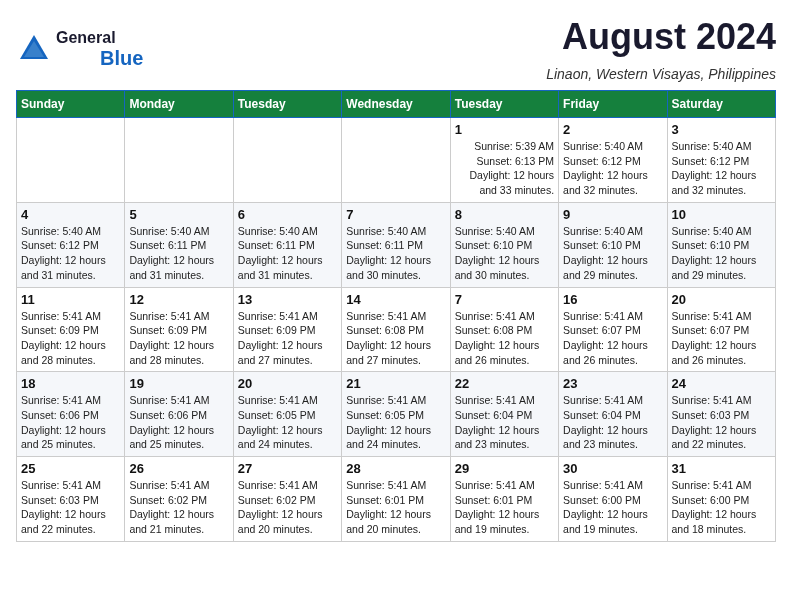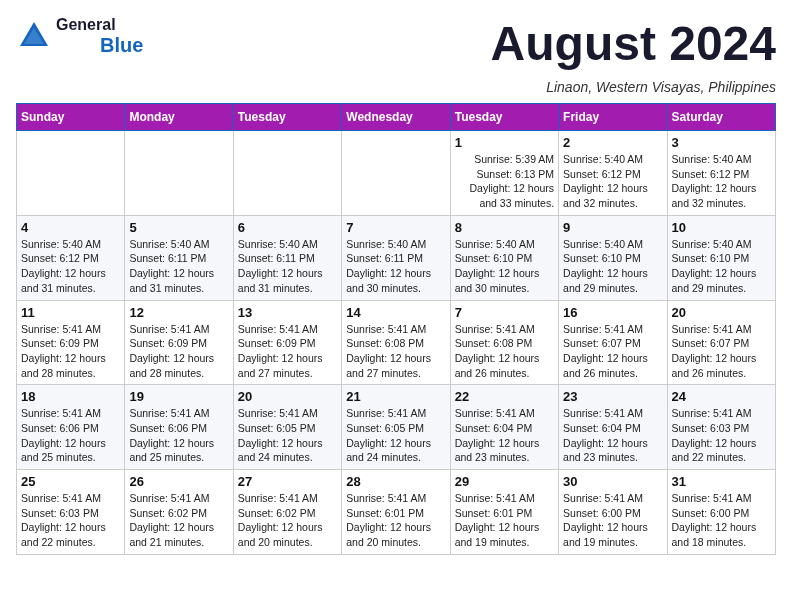--- a/index.html
+++ b/index.html
@@ -6,44 +6,44 @@
     body {
       font-family: Arial, sans-serif;
       background: #fff;
       width: 792px;
       min-height: 612px;
       padding: 16px;
     }
     .header-area {
       display: flex;
       justify-content: space-between;
-      align-items: flex-start;
+      align-items: center;
       margin-bottom: 8px;
     }
     .title-area {
       text-align: right;
     }
     .month-title {
-      font-size: 48px;
+      font-size: 36px;
       font-weight: bold;
       color: #1a1a2e;
     }
     .location-title {
       font-size: 14px;
       color: #333;
       font-style: italic;
       margin-top: 8px;
     }
     .calendar-table {
       width: 100%;
       border-collapse: collapse;
       font-size: 11px;
     }
     .calendar-table thead tr th {
-      background-color: #a21caf;
+      background-color: #15803d;
       color: #fff;
       padding: 6px 4px;
       text-align: left;
       font-size: 12px;
       font-weight: bold;
       border: 1px solid #1565c0;
     }
     .calendar-table tbody tr td {
       border: 1px solid #ccc;
       vertical-align: top;

